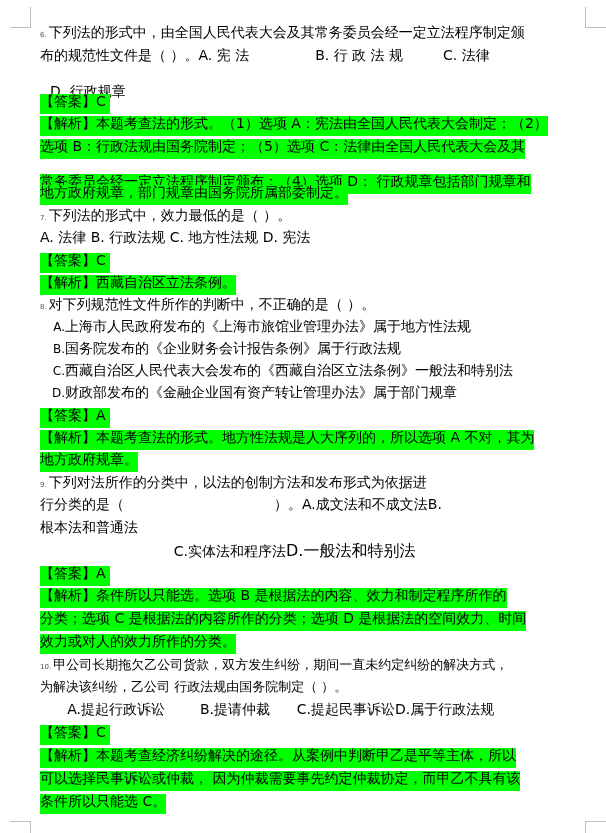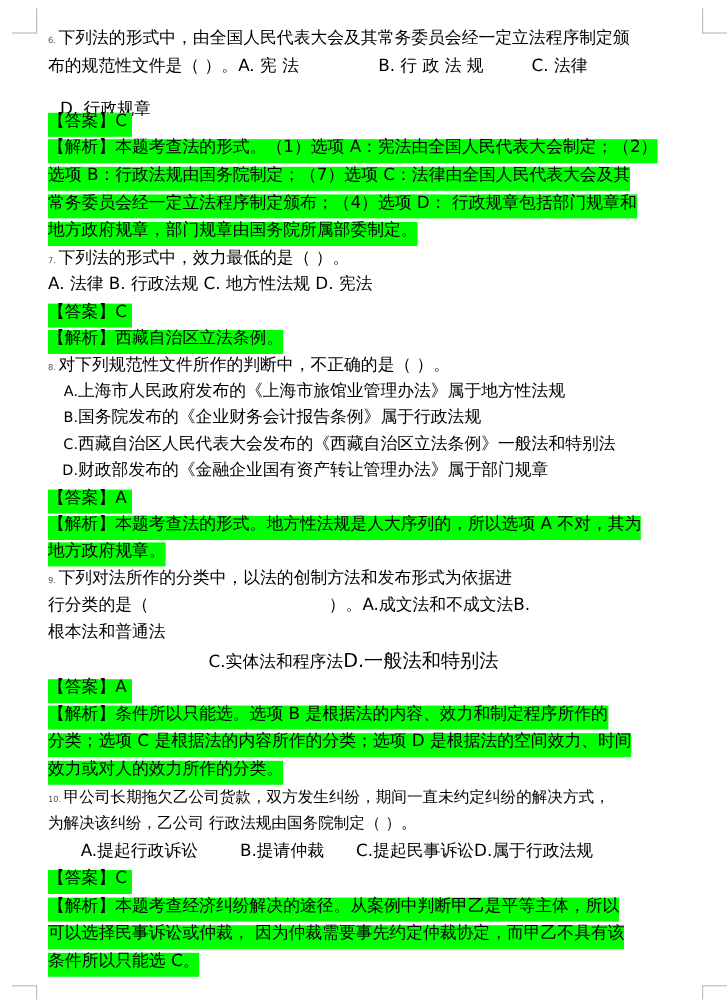--- a/index.html
+++ b/index.html
@@ -28,22 +28,22 @@
 
   <div class="line" style="top:5px">
     <span class="num">6.</span><span>下列法的形式中，由全国人民代表大会及其常务委员会经一定立法程序制定颁</span>
   </div>
   <div class="line" style="top:28px">
     <span>布的规范性文件是（  ）。</span><span>A. 宪 法</span><span class="sp" style="width:66px"></span><span>B. 行 政 法 规</span><span class="sp" style="width:40px"></span><span>C. 法律</span>
   </div>
   <div class="line" style="top:64px;left:10px">D. 行政规章</div>
   <div class="line hl" style="top:74px;padding-right:4px">【答案】C</div>
   <div class="line hl" style="top:96px">【解析】本题考查法的形式。（1）选项 A：宪法由全国人民代表大会制定；（2）</div>
-  <div class="line hl" style="top:119px">选项 B：行政法规由国务院制定；（7）选项 C：法律由全国人民代表大会及其</div>
-  <div class="line hl" style="top:142px">常务委员会经一定立法程序制定颁布；（4）选项 D： 行政规章包括部门规章和</div>
+  <div class="line hl" style="top:119px">选项 B：行政法规由国务院制定；（5）选项 C：法律由全国人民代表大会及其</div>
+  <div class="line hl" style="top:154px">常务委员会经一定立法程序制定颁布；（4）选项 D： 行政规章包括部门规章和</div>
   <div class="line hl" style="top:165px">地方政府规章，部门规章由国务院所属部委制定。</div>
 
   <div class="line" style="top:188px">
     <span class="num">7.</span><span>下列法的形式中，效力最低的是（ ）。</span>
   </div>
   <div class="line" style="top:210px">A. 法律 B. 行政法规 C. 地方性法规 D. 宪法</div>
   <div class="line hl" style="top:233px;padding-right:4px">【答案】C</div>
   <div class="line hl" style="top:255px">【解析】西藏自治区立法条例。</div>
 
   <div class="line" style="top:277px">

